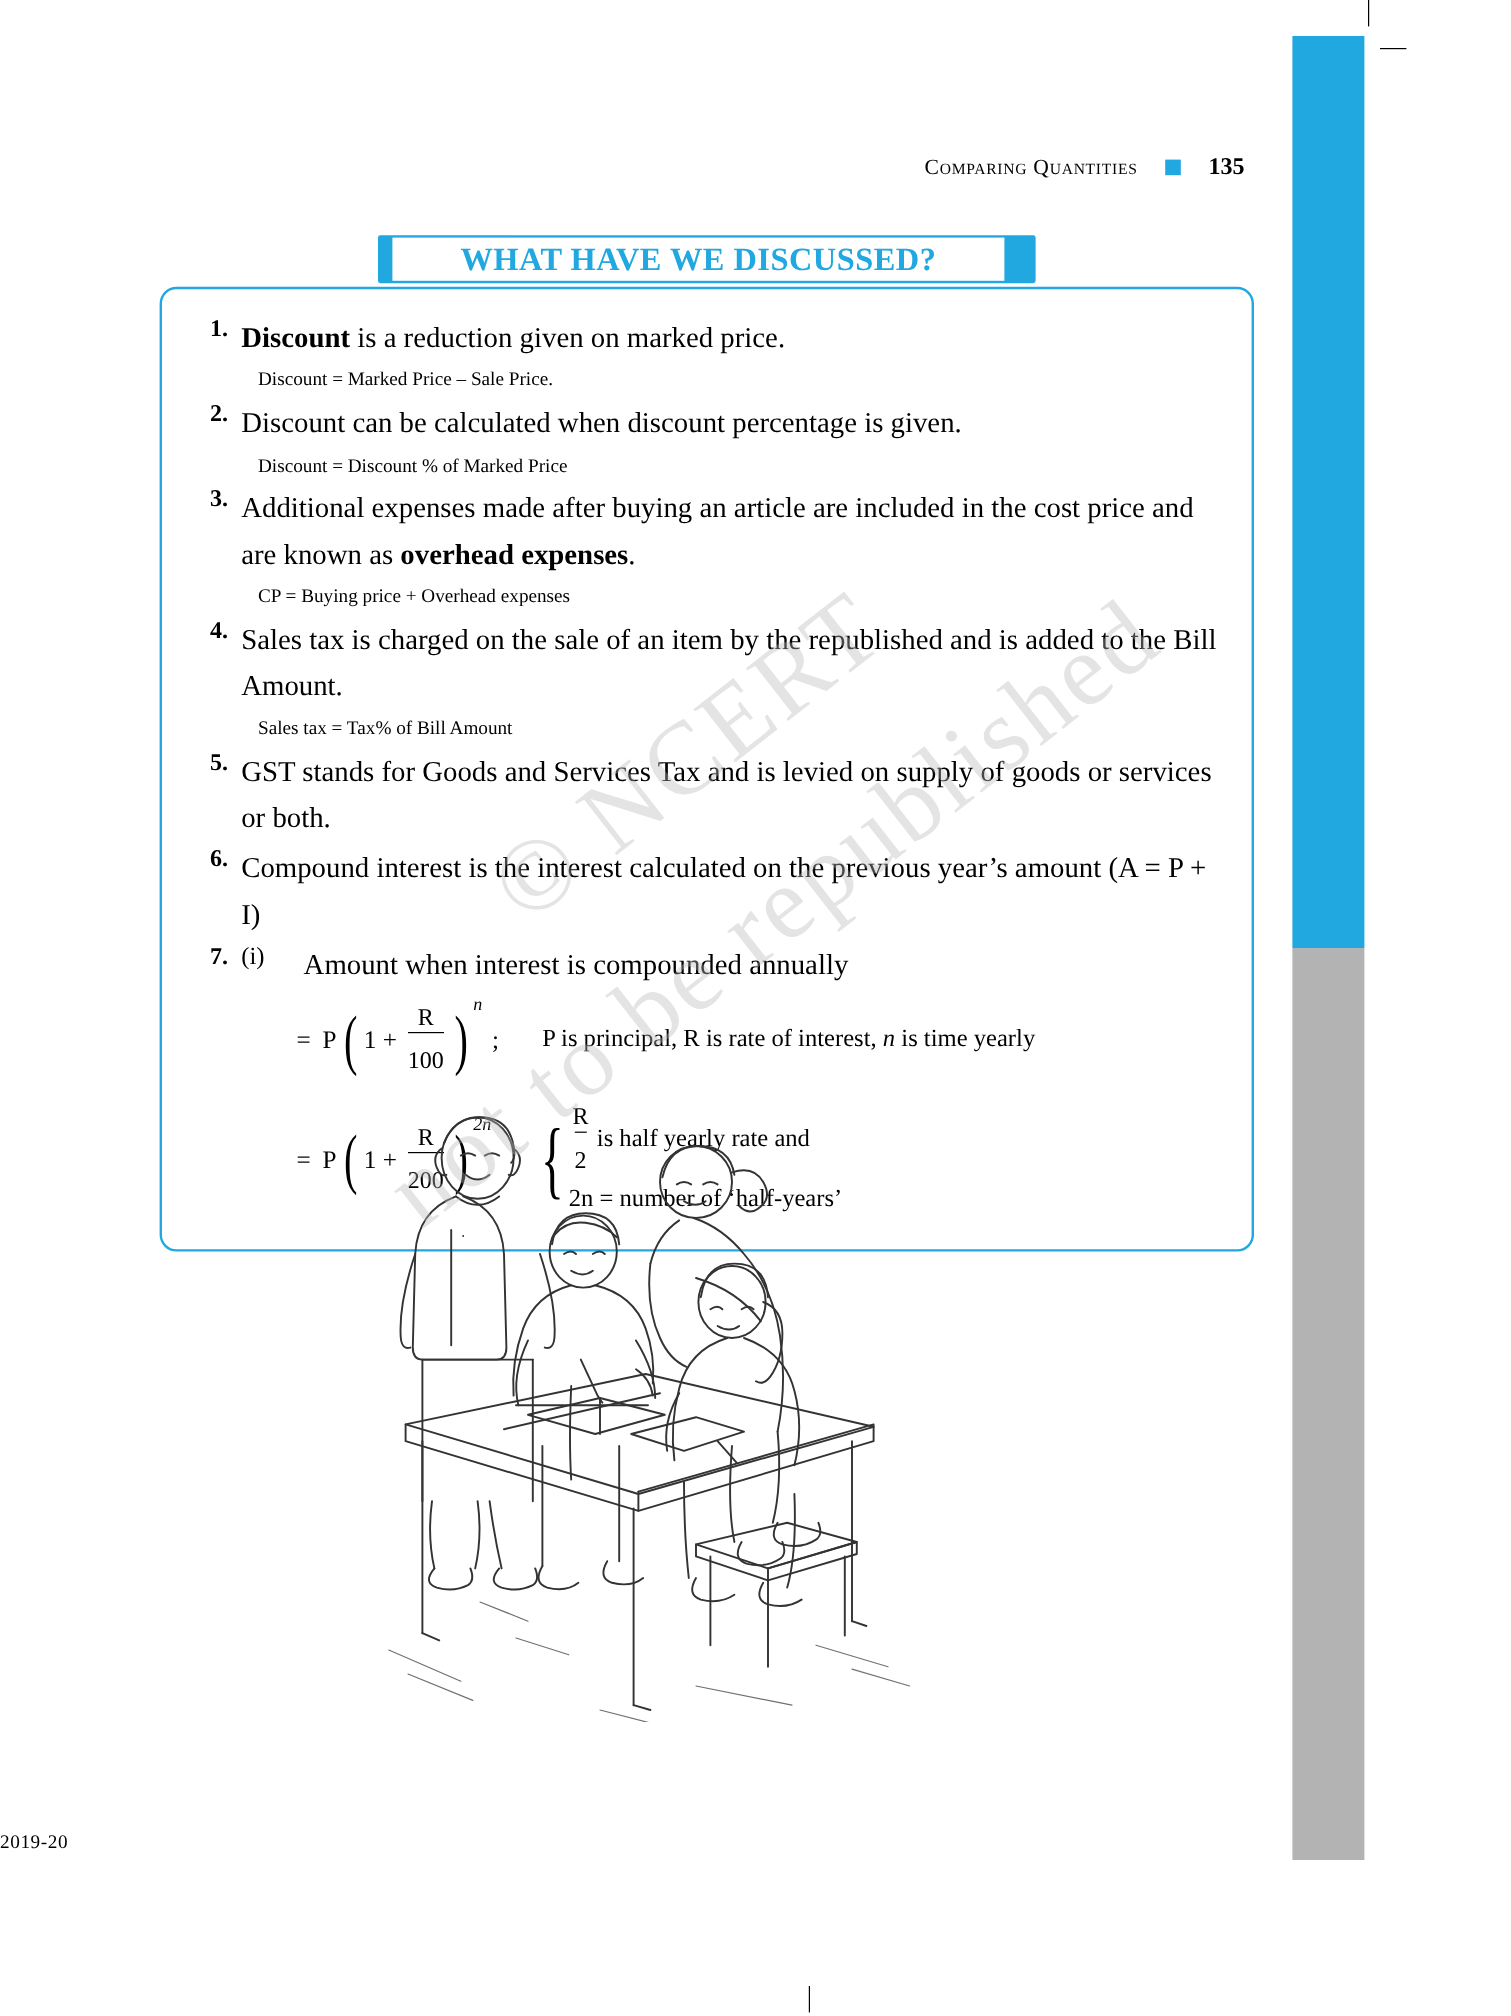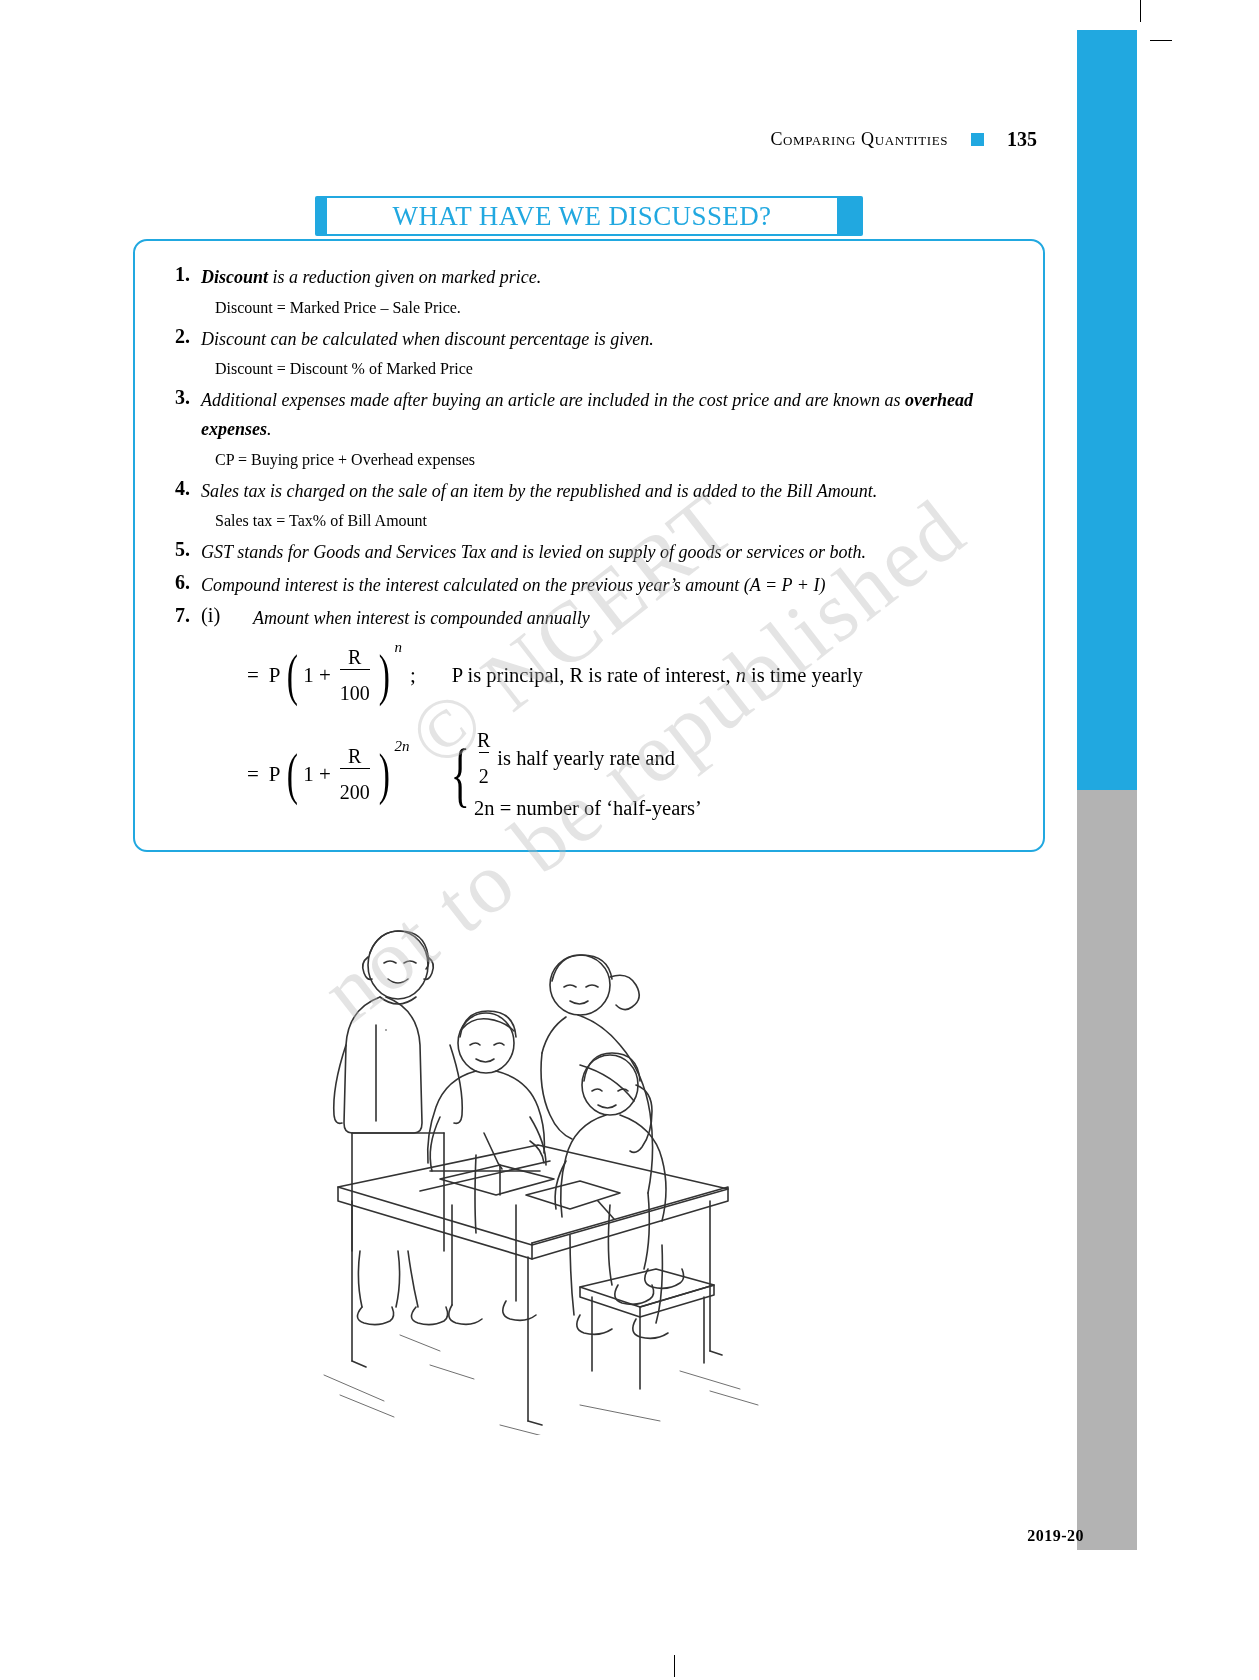--- a/index.html
+++ b/index.html
@@ -103,44 +103,43 @@
     width: 510px;
     height: 36px;
     background: #ffffff;
     display: flex;
     align-items: center;
     justify-content: center;
   }
   .banner-title {
     color: #21a8e0;
     font-family: "Liberation Serif", serif;
-    font-weight: normal;
+    font-weight: bold;
     font-size: 27px;
     letter-spacing: 0.4px;
   }
 
   .item {
     display: flex;
     align-items: flex-start;
     margin: 0 0 4px 0;
   }
   .num {
     width: 40px;
     min-width: 40px;
     font-weight: bold;
     font-size: 20px;
     text-align: left;
     padding-left: 14px;
     box-sizing: border-box;
   }
   .body-txt {
-    font-size: 18px;
+    font-size: 24px;
     line-height: 1.6;
     flex: 1;
-    font-style: italic;
   }
   .sub-line {
     padding-left: 54px;
     font-size: 16px;
     line-height: 1.55;
     margin-bottom: 4px;
     font-family: Liberation Serif, serif;
   }
   b.strong { font-weight: bold; }
 
@@ -266,25 +265,24 @@
     transform: rotate(-38deg);
     letter-spacing: 3px;
   }
 
   
   .footer {
     position: absolute;
     left: 0;
     top: 1527px;
     width: 1084px;
-    text-align: right;
+    text-align: left;
     font-size: 16px;
     font-family: "Liberation Serif", serif;
     letter-spacing: 0.5px;
-    font-weight: bold;
   }
 </style>
 </head>
 <body>
 
 <div class="right-blue-bar"></div>
 <div class="right-grey-bar"></div>
 
 <div class="crop-mark-v" style="left:1140px; top:0px; height:22px;"></div>
 <div class="crop-mark-h" style="left:1150px; top:40px; width:22px;"></div>

